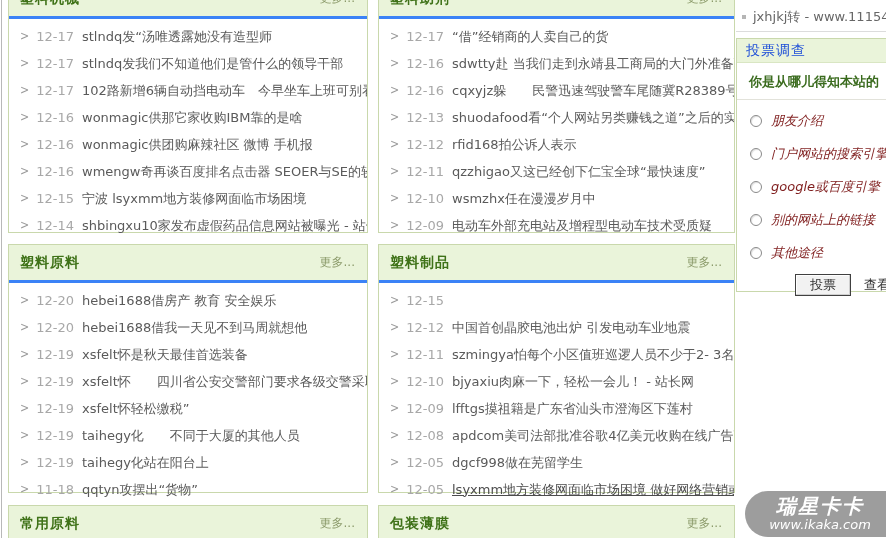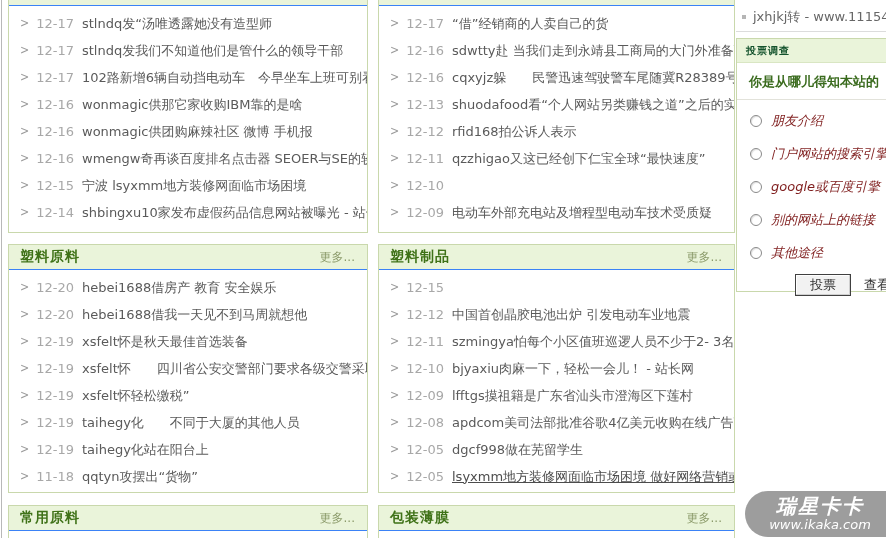--- a/index.html
+++ b/index.html
@@ -6,21 +6,21 @@
   html,body { width:886px; height:538px; }
   body {
     position:relative; overflow:hidden; background:#ffffff;
     font-family:"DejaVu Sans","Liberation Sans",sans-serif;
     font-size:13px; color:#5a5a5a;
   }
   .page-left-border { position:absolute; left:1px; top:0; width:1px; height:538px; background:#b8b8b8; }
 
   .panel { position:absolute; background:#fff; border:1px solid #c9d8ac; }
   .panel-header {
-    height:25px; background:#eaf4da; border-bottom:1px solid #3b82f6;
+    height:38px; background:#eaf4da; border-bottom:3px solid #3b82f6;
     display:flex; justify-content:space-between; align-items:center;
     padding:0 12px 0 11px;
   }
   .panel-title { color:#3f7218; font-weight:bold; font-size:14px; letter-spacing:1px; }
   .more-link { color:#8b9a6a; font-size:12px; cursor:pointer; }
   .rows { list-style:none; padding:4px 0 0 0; }
   .row { height:27px; display:flex; align-items:center; padding-left:11px; white-space:nowrap; overflow:hidden; }
   .arr { color:#9a9a9a; font-size:11px; margin-right:7px; transform:scaleY(1.1); }
   .date { color:#a8a8a8; margin-right:8px; flex:0 0 auto;text-align:right; }
   .txt { color:#5a5a5a; text-decoration:none; cursor:pointer; overflow:hidden; }
@@ -34,21 +34,21 @@
   .p-left-bot  { left:8px;   top:505px; width:360px; height:120px; }
   .p-mid-bot   { left:378px; top:505px; width:357px; height:120px; }
 
   
   .side-top-item { position:absolute; left:742px; top:8px; width:150px; display:flex; align-items:center; color:#666; white-space:nowrap; overflow:hidden; }
   .sq-bullet { width:4px; height:4px; background:#b5b5b5; margin-right:7px; flex:0 0 auto; }
   .side-divider { position:absolute; left:736px; top:31px; width:150px; height:1px; background:#dcdcdc; }
 
   .poll-box { position:absolute; left:736px; top:38px; width:190px; height:254px; background:#fff; border:1px solid #c9d8ac; }
   .poll-header { height:24px; background:#eaf4da; border-bottom:1px solid #d9e6c3; display:flex; align-items:center; padding-left:9px; }
-  .poll-title { color:#14532d; font-weight:bold; font-size:10px; letter-spacing:1px; }
+  .poll-title { color:#1d4ed8; font-weight:normal; font-size:14px; letter-spacing:1px; }
   .poll-question { color:#3a6b1e; font-weight:bold; padding:10px 8px 8px 12px; white-space:nowrap; }
   .poll-hr { height:1px; background:#e2e2da; margin:0 0 2px 0; }
   .opts { list-style:none; padding:2px 0 0 13px; }
   .opt { height:33px; display:flex; align-items:center; cursor:pointer; }
   .radio { width:12px; height:12px; border:1px solid #8a8a8a; border-radius:50%; background:#fff; margin-right:9px; flex:0 0 auto; box-shadow:inset 1px 1px 1px rgba(0,0,0,.12); }
   .optlabel { color:#7f1d1d; white-space:nowrap;font-style:italic; }
   .poll-footer { display:flex; align-items:center; padding:5px 0 0 58px; }
   .vote-btn {
     width:56px; height:22px; font-size:13px; color:#333;
     background:#f2f2f2; border:1px solid #404040;
@@ -152,20 +152,21 @@
         <a class="txt">rfid168拍公诉人表示</a>
       </li>
       <li class="row">
         <span class="arr">&gt;</span>
         <span class="date">12-11</span>
         <a class="txt">qzzhigao又这已经创下仁宝全球“最快速度”</a>
       </li>
       <li class="row">
         <span class="arr">&gt;</span>
         <span class="date">12-10</span>
+        <a class="txt">wsmzhx任在漫漫岁月中</a>
       </li>
       <li class="row">
         <span class="arr">&gt;</span>
         <span class="date">12-09</span>
         <a class="txt">电动车外部充电站及增程型电动车技术受质疑</a>
       </li>
     </ul>
 </div>
 
 <div class="panel p-left-mid">

